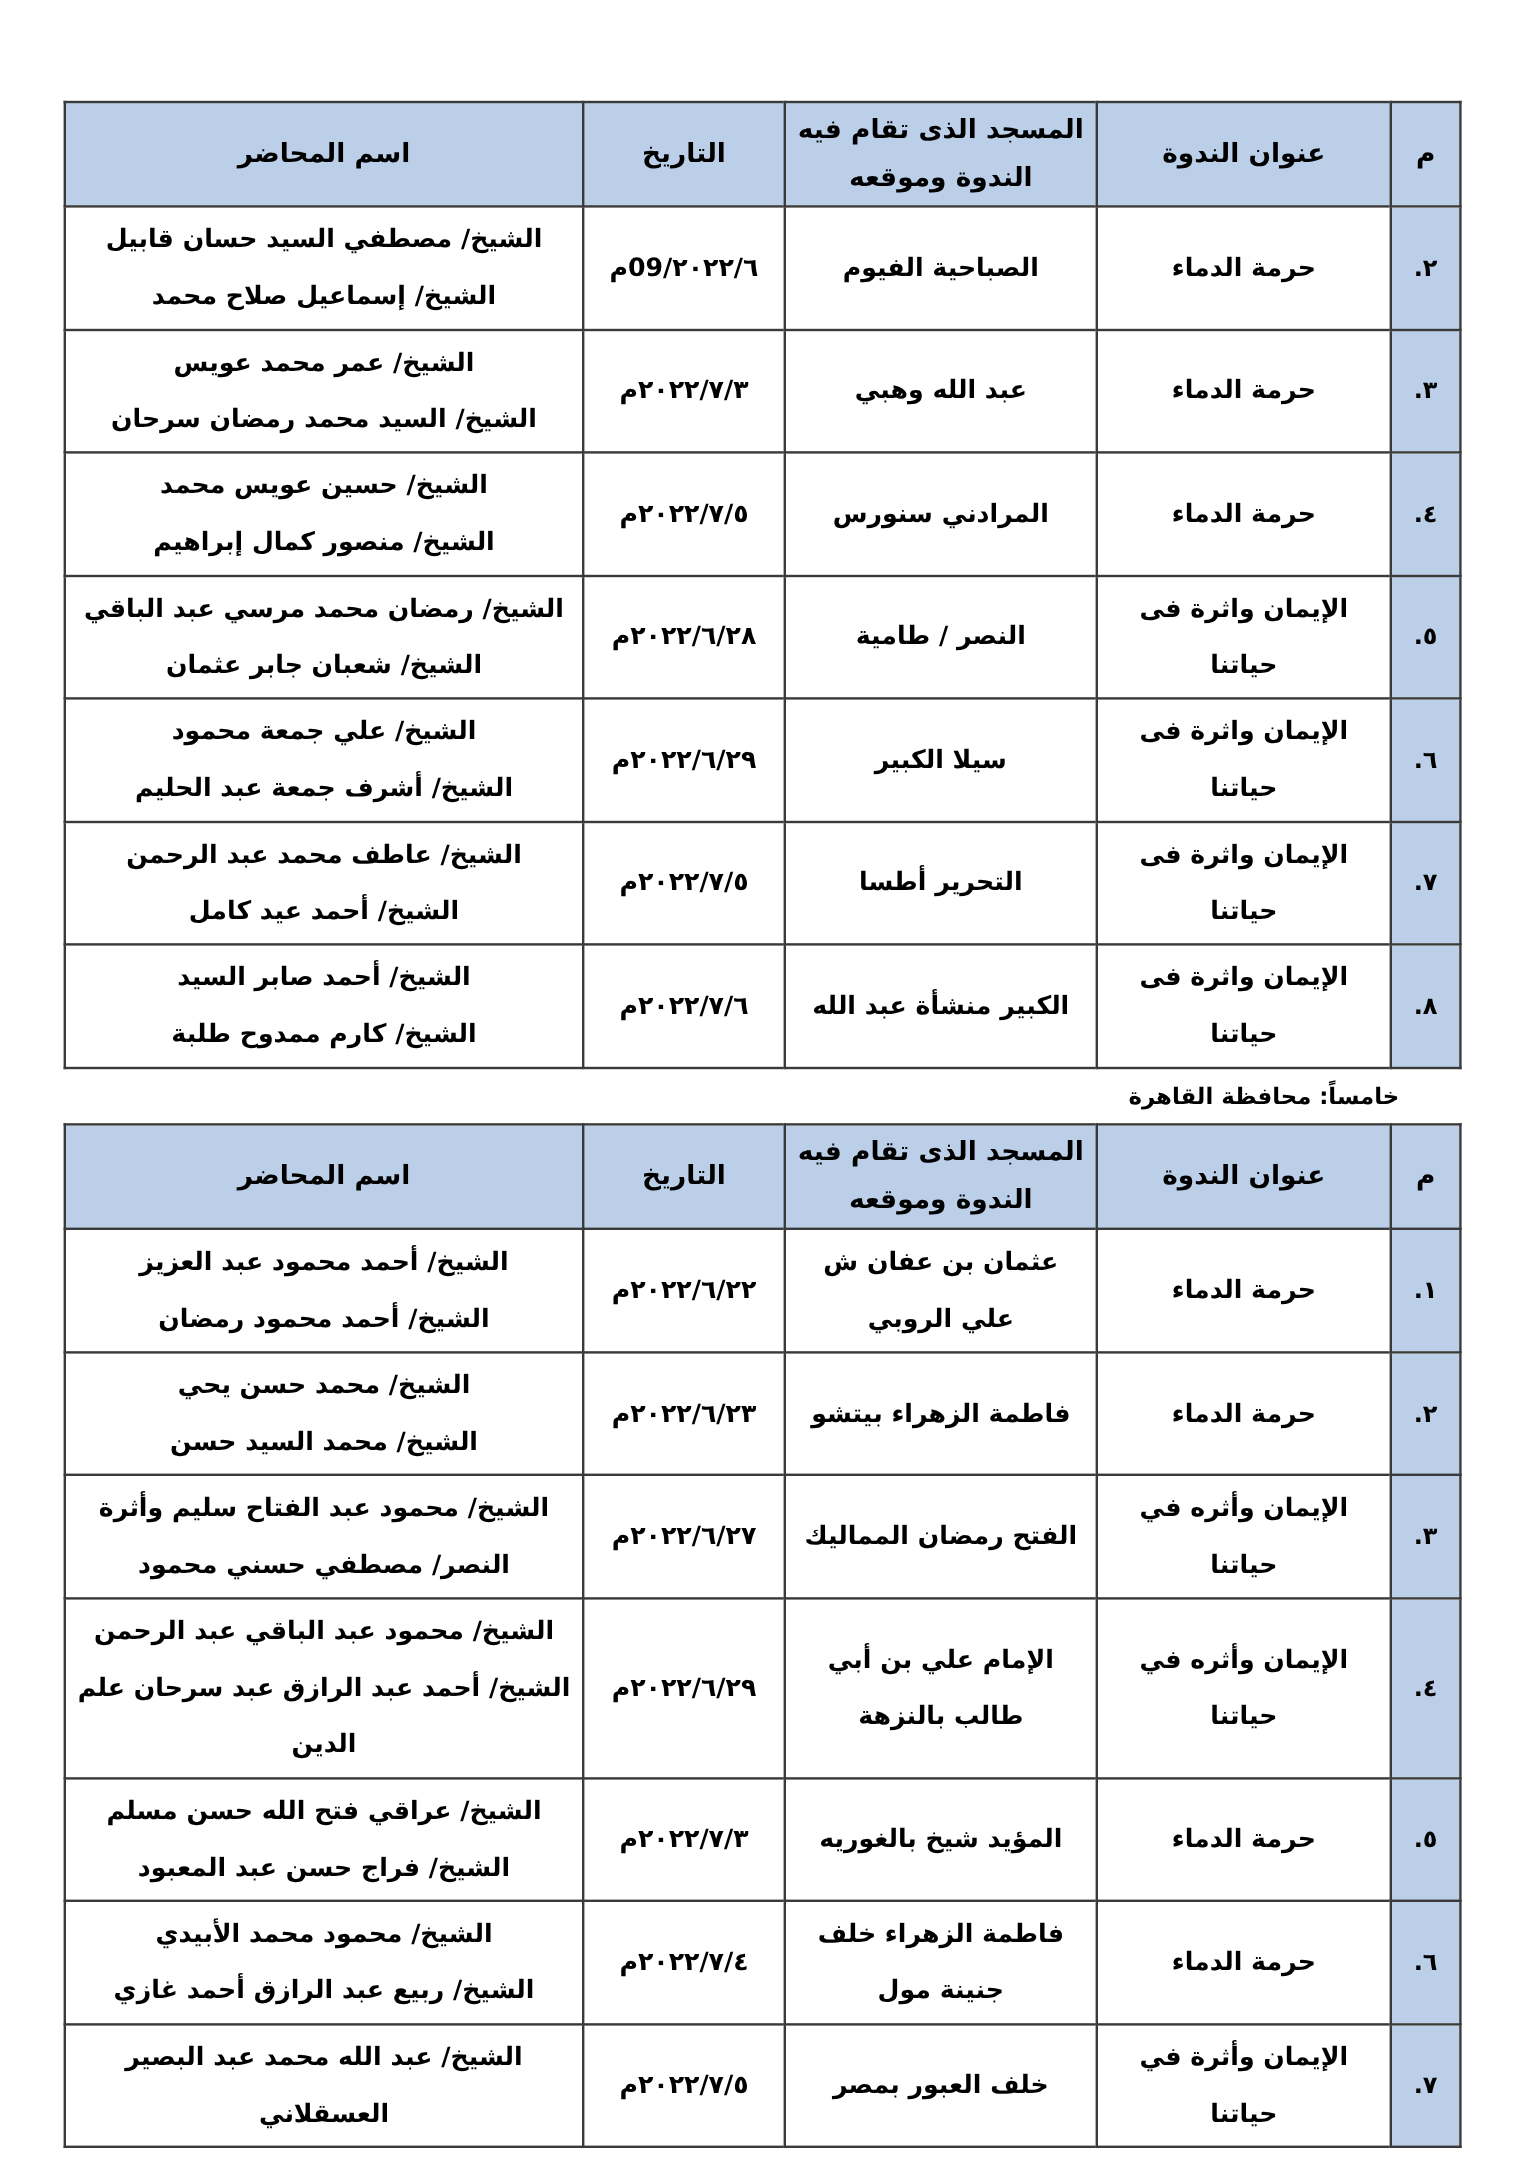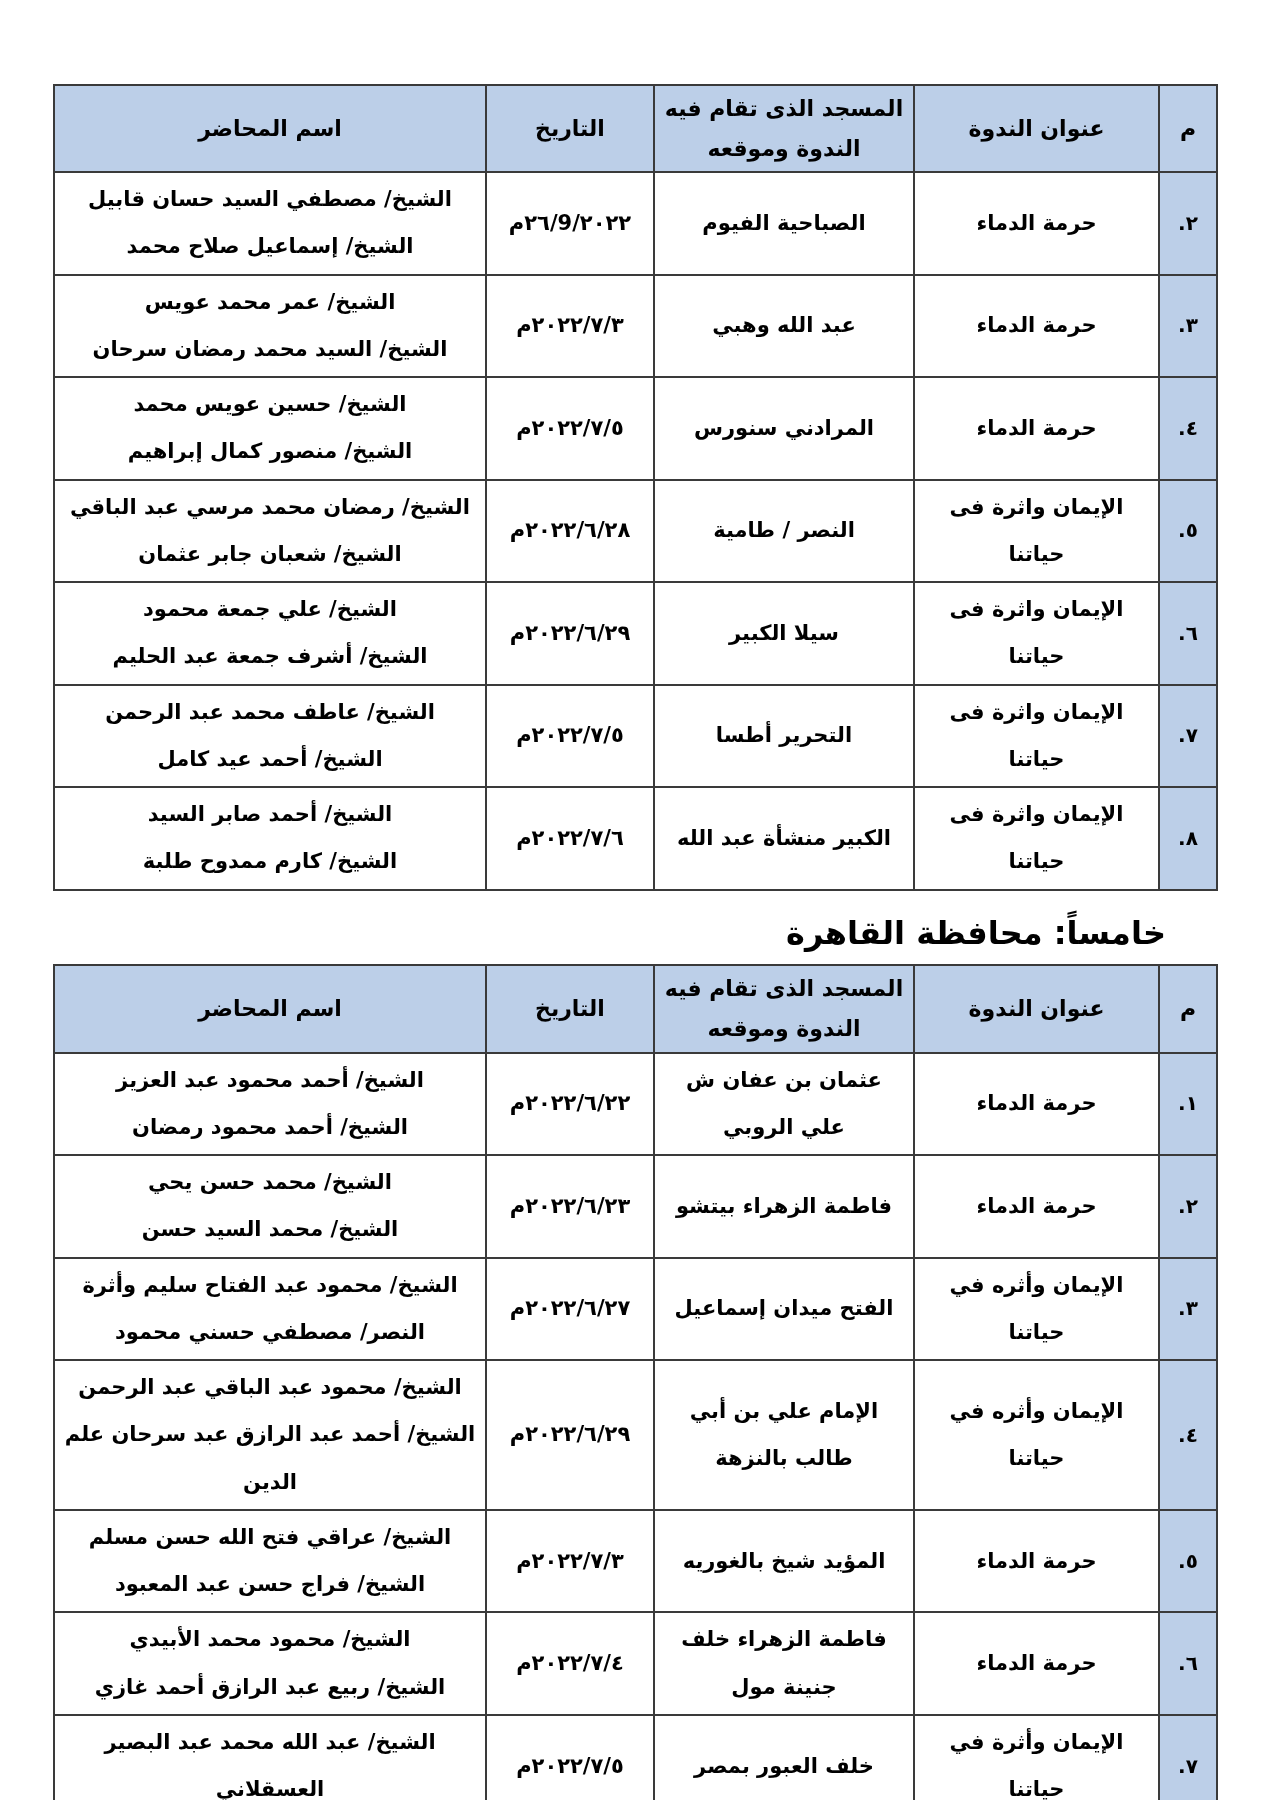--- a/index.html
+++ b/index.html
@@ -39,25 +39,25 @@
     background:#bccfe8;
     font-size:20px;
   }
   col.w-num{width:58px;}
   col.w-title{width:245px;}
   col.w-mosque{width:260px;}
   col.w-date{width:168px;}
   col.w-lect{width:432px;}
   .lect-line{line-height:2.25;}
   .section-heading{
-    font-size:32px;
+    font-size:19px;
     font-weight:bold;
     text-align:right;
     padding:0 52px 0 0;
-    margin:20px 0 9px 0;
+    margin:10px 0 9px 0;
     line-height:1.4;
   }
 </style>
 </head>
 <body>
 
 <div class="page">
 
   <table class="sched">
     <colgroup>
@@ -74,21 +74,21 @@
         <th>المسجد الذى تقام فيه الندوة وموقعه</th>
         <th>التاريخ</th>
         <th>اسم المحاضر</th>
       </tr>
     </thead>
     <tbody>
         <tr>
           <td class="c-num">٢.</td>
           <td class="c-title">حرمة الدماء</td>
           <td class="c-mosque">الصباحية الفيوم</td>
-          <td class="c-date">٢٠٢٢/9/٢٦م</td>
+          <td class="c-date">٢٠٢٢/٦/09م</td>
           <td class="c-lect">
             <div class="lect-line">الشيخ/ مصطفي السيد حسان قابيل</div>
             <div class="lect-line">الشيخ/ إسماعيل صلاح محمد</div>
           </td>
         </tr>
         <tr>
           <td class="c-num">٣.</td>
           <td class="c-title">حرمة الدماء</td>
           <td class="c-mosque">عبد الله وهبي</td>
           <td class="c-date">٢٠٢٢/٧/٣م</td>
@@ -186,21 +186,21 @@
           <td class="c-mosque">فاطمة الزهراء بيتشو</td>
           <td class="c-date">٢٠٢٢/٦/٢٣م</td>
           <td class="c-lect">
             <div class="lect-line">الشيخ/ محمد حسن يحي</div>
             <div class="lect-line">الشيخ/ محمد السيد حسن</div>
           </td>
         </tr>
         <tr>
           <td class="c-num">٣.</td>
           <td class="c-title">الإيمان وأثره في حياتنا</td>
-          <td class="c-mosque">الفتح ميدان إسماعيل</td>
+          <td class="c-mosque">الفتح رمضان المماليك</td>
           <td class="c-date">٢٠٢٢/٦/٢٧م</td>
           <td class="c-lect">
             <div class="lect-line">الشيخ/ محمود عبد الفتاح سليم وأثرة</div>
             <div class="lect-line">النصر/ مصطفي حسني محمود</div>
           </td>
         </tr>
         <tr>
           <td class="c-num">٤.</td>
           <td class="c-title">الإيمان وأثره في حياتنا</td>
           <td class="c-mosque">الإمام علي بن أبي طالب بالنزهة</td>

